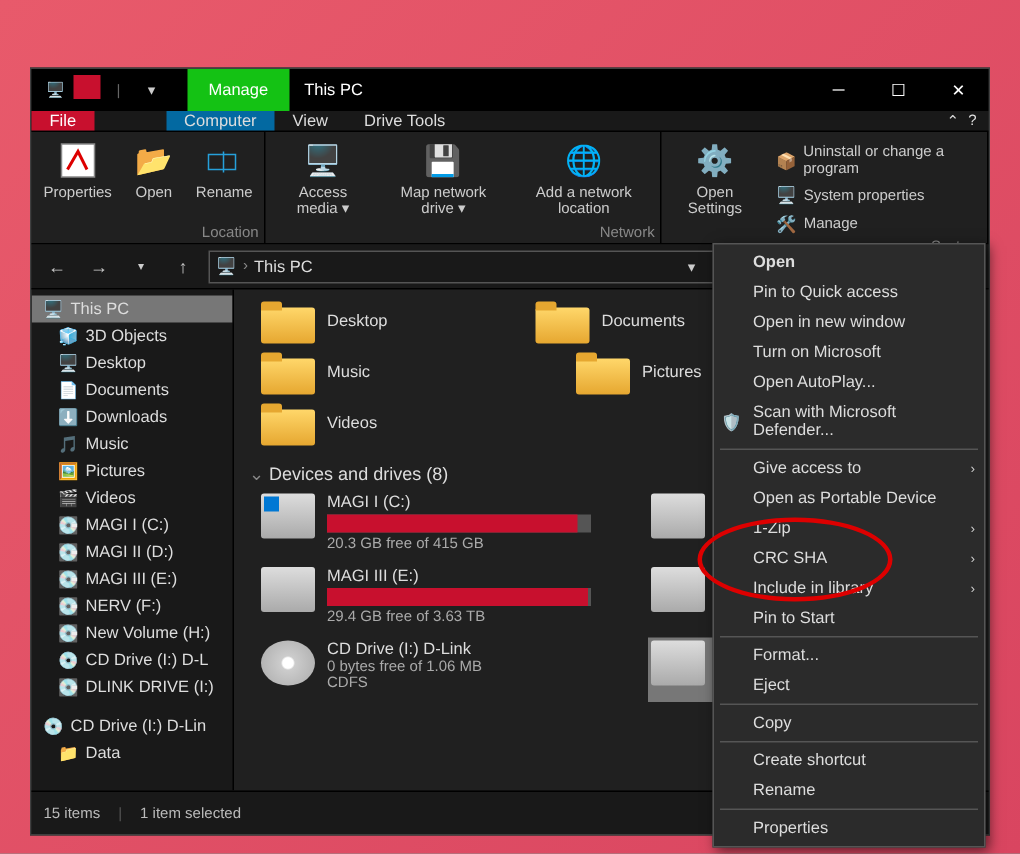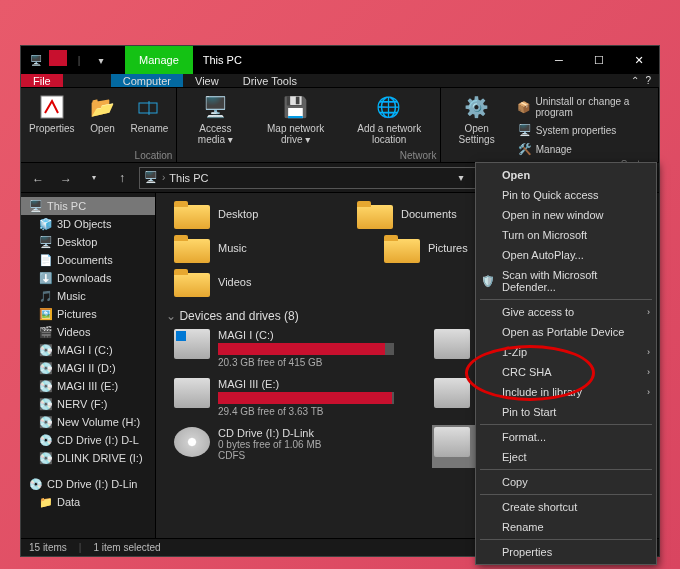--- a/index.html
+++ b/index.html
@@ -58,21 +58,21 @@
 .drive-icon { width: 36px; height: 30px; background: linear-gradient(#ddd, #aaa); border-radius: 2px; position: relative; flex-shrink: 0; }
 .drive-icon.c::after { content: ""; position: absolute; left: 2px; top: 2px; width: 10px; height: 10px; background: #0078d4; }
 .drive-icon.dvd { border-radius: 50%; background: radial-gradient(circle, #fff 15%, #ccc 20%, #aaa 100%); }
 .drive-info { flex: 1; overflow: hidden; }
 .drive-label { font-size: 11px; color: #ddd; white-space: nowrap; overflow: hidden; }
 .drive-bar { height: 12px; background: #555; margin: 2px 0; position: relative; }
 .drive-fill { height: 100%; background: #c8102e; }
 .drive-fill.blue { background: #26a0da; }
 .drive-sub { font-size: 10px; color: #aaa; white-space: nowrap; }
 .drive-item.selected { background: #777; padding: 2px; margin: -2px; }
-.statusbar { height: 18px; background: #191919; border-top: 1px solid #000; display: flex; align-items: center; padding: 0 8px; gap: 12px; font-size: 10px; color: #bbb; }
+.statusbar { height: 29px; background: #191919; border-top: 1px solid #000; display: flex; align-items: center; padding: 0 8px; gap: 12px; font-size: 10px; color: #bbb; }
 .statusbar-right { margin-left: auto; display: flex; gap: 2px; }
 .view-btn { width: 18px; height: 14px; border: 1px solid #555; font-size: 8px; display: flex; align-items: center; justify-content: center; }
 .context-menu { position: absolute; left: 475px; top: 162px; width: 182px; background: #2b2b2b; border: 1px solid #555; box-shadow: 2px 2px 8px rgba(0,0,0,0.6); padding: 2px 0; z-index: 10; }
 .ctx-item { display: flex; align-items: center; padding: 4px 18px 4px 26px; font-size: 11px; color: #ddd; position: relative; }
 .ctx-item .ctx-icon { position: absolute; left: 4px; width: 16px; height: 16px; display: flex; align-items: center; justify-content: center; font-size: 11px; }
 .ctx-arrow { position: absolute; right: 6px; font-size: 9px; color: #ccc; }
 .ctx-sep { height: 1px; background: #555; margin: 2px 4px; }
 .highlight-oval { position: absolute; left: 465px; top: 345px; width: 130px; height: 56px; border: 3px solid #d00; border-radius: 50%; z-index: 20; pointer-events: none; }
 </style>
 </head>

